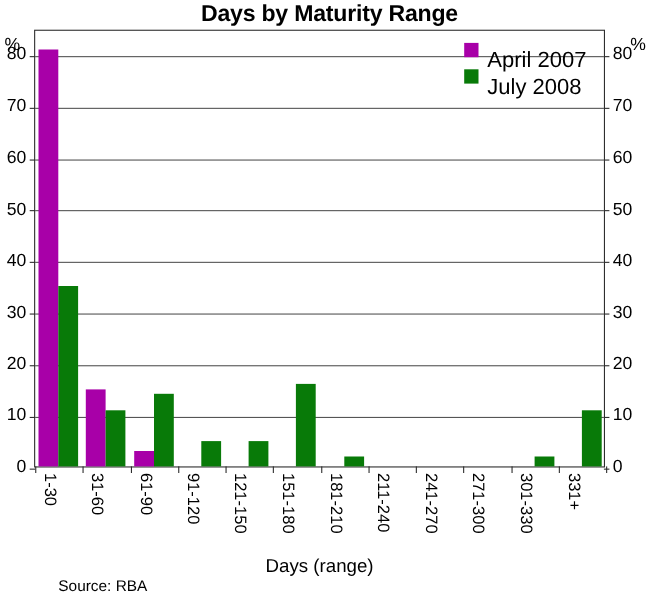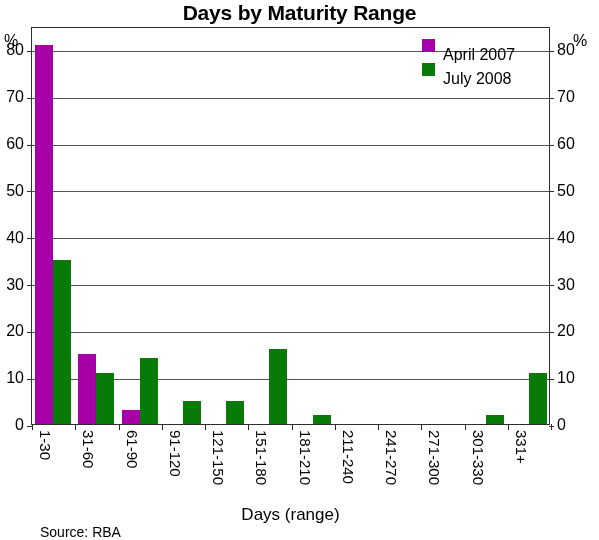--- a/index.html
+++ b/index.html
@@ -138,40 +138,40 @@
   }
   .legend-swatch {
     width: 13px;
     height: 13px;
     margin-right: 8px;
     flex: 0 0 auto;
   }
   .legend-swatch.series-0 { background: #a800a8; }
   .legend-swatch.series-1 { background: #087a08; }
   .legend-text {
-    font-size: 16px;
+    font-size: 20px;
     line-height: 20px;
     white-space: nowrap;
     margin-top: 20px;
   }
 
   
   .xaxis-title {
     position: absolute;
     left: 31px;
     width: 519px;
     top: 505px;
     text-align: center;
     font-size: 17px;
     line-height: 20px;
     white-space: nowrap;
   }
   .source-note {
     position: absolute;
-    left: 40px;
+    left: 53px;
     top: 524px;
     font-size: 14px;
     line-height: 16px;
     white-space: nowrap;
   }
 </style>
 </head>
 <body>
 
 <div id="chart-root">

